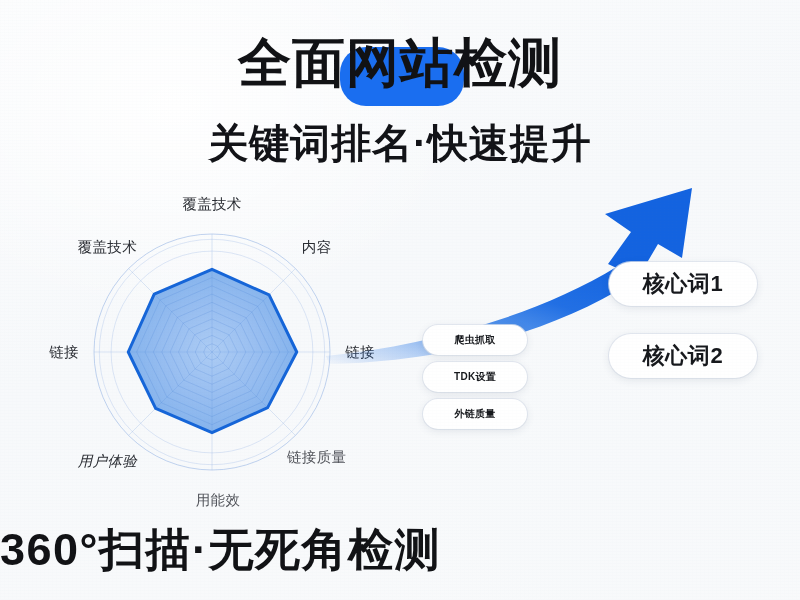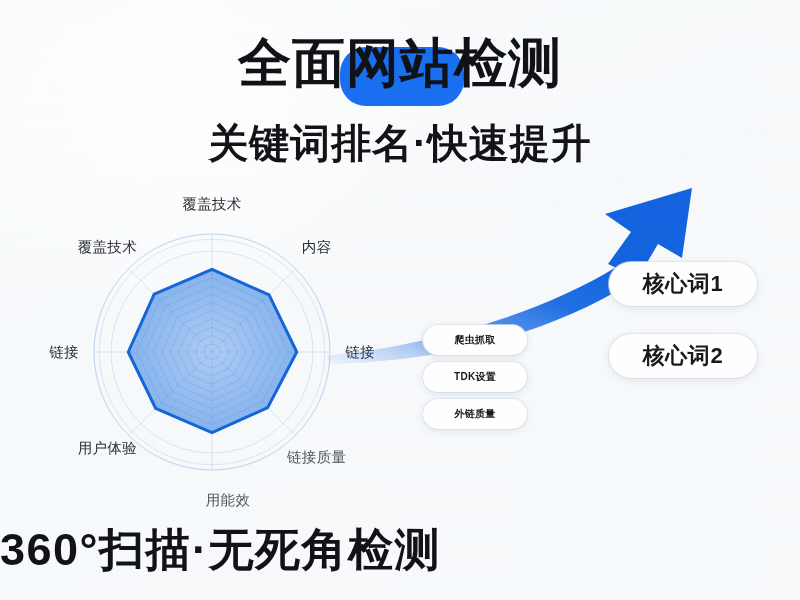--- a/index.html
+++ b/index.html
@@ -196,22 +196,22 @@
           <line x1="0" y1="0" x2="-56.358602491589515" y2="56.35860249158952" stroke="#3f79cf" stroke-width="0.6" opacity="0.22"></line>
           <line x1="0" y1="0" x2="-83.7387" y2="1.0255033091976046e-14" stroke="#3f79cf" stroke-width="0.6" opacity="0.22"></line>
           <line x1="0" y1="0" x2="-57.78540255466775" y2="-57.785402554667726" stroke="#3f79cf" stroke-width="0.6" opacity="0.22"></line>
         </g>
     </svg>
     <div id="radar-labels">
         <div class="radar-axis-label" style="left: 190px; top: 12px; transform: translate(-50%, -50%);">覆盖技术</div>
         <div class="radar-axis-label" style="left: 294.652px; top: 55.3482px; transform: translate(-50%, -50%);">内容</div>
         <div class="radar-axis-label" style="left: 338px; top: 160px; transform: translate(-50%, -50%);">链接</div>
         <div class="radar-axis-label blur" style="left: 294.652px; top: 264.652px; transform: translate(-50%, -50%);">链接质量</div>
-        <div class="radar-axis-label blur" style="left: 206px; top: 308px; transform: translate(-50%, -50%);">用能效</div>
-        <div class="radar-axis-label" style="left: 85.3482px; top: 256px; transform: translate(-50%, -50%);">用户体验</div>
+        <div class="radar-axis-label blur" style="left: 196px; top: 308px; transform: translate(-50%, -50%);">用能效</div>
+        <div class="radar-axis-label" style="left: 85.3482px; top: 269px; transform: translate(-50%, -50%); font-style: italic;">用户体验</div>
         <div class="radar-axis-label" style="left: 42px; top: 160px; transform: translate(-50%, -50%);">链接</div>
         <div class="radar-axis-label" style="left: 85.3482px; top: 55.3482px; transform: translate(-50%, -50%);">覆盖技术</div>
       </div>
   </div>
 
   <svg id="arrow-svg" viewBox="0 0 430 220">
     <defs>
       <linearGradient id="arrowGrad" x1="0" y1="1" x2="1" y2="0">
         <stop offset="0%" stop-color="#1668e3" stop-opacity="0.02"></stop>
         <stop offset="18%" stop-color="#2f7ce8" stop-opacity="0.30"></stop>

